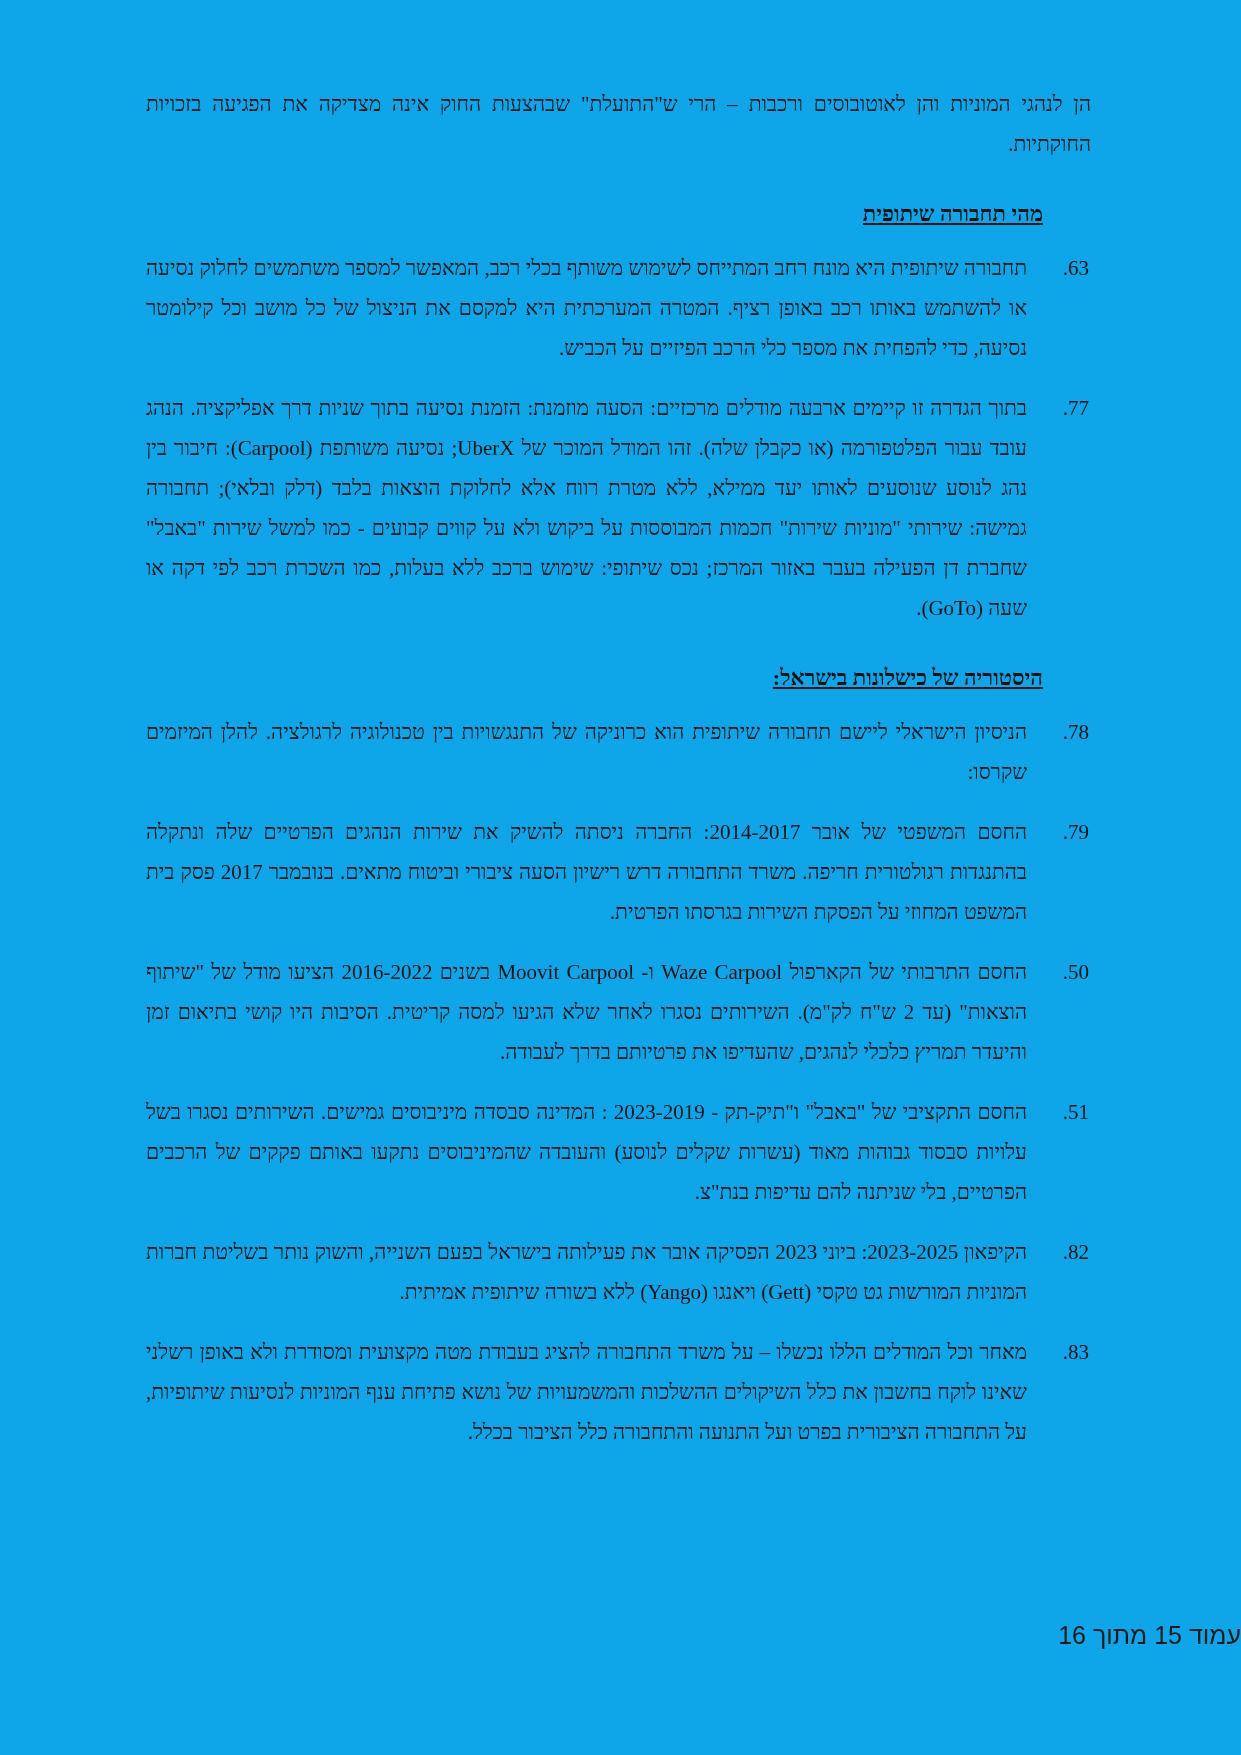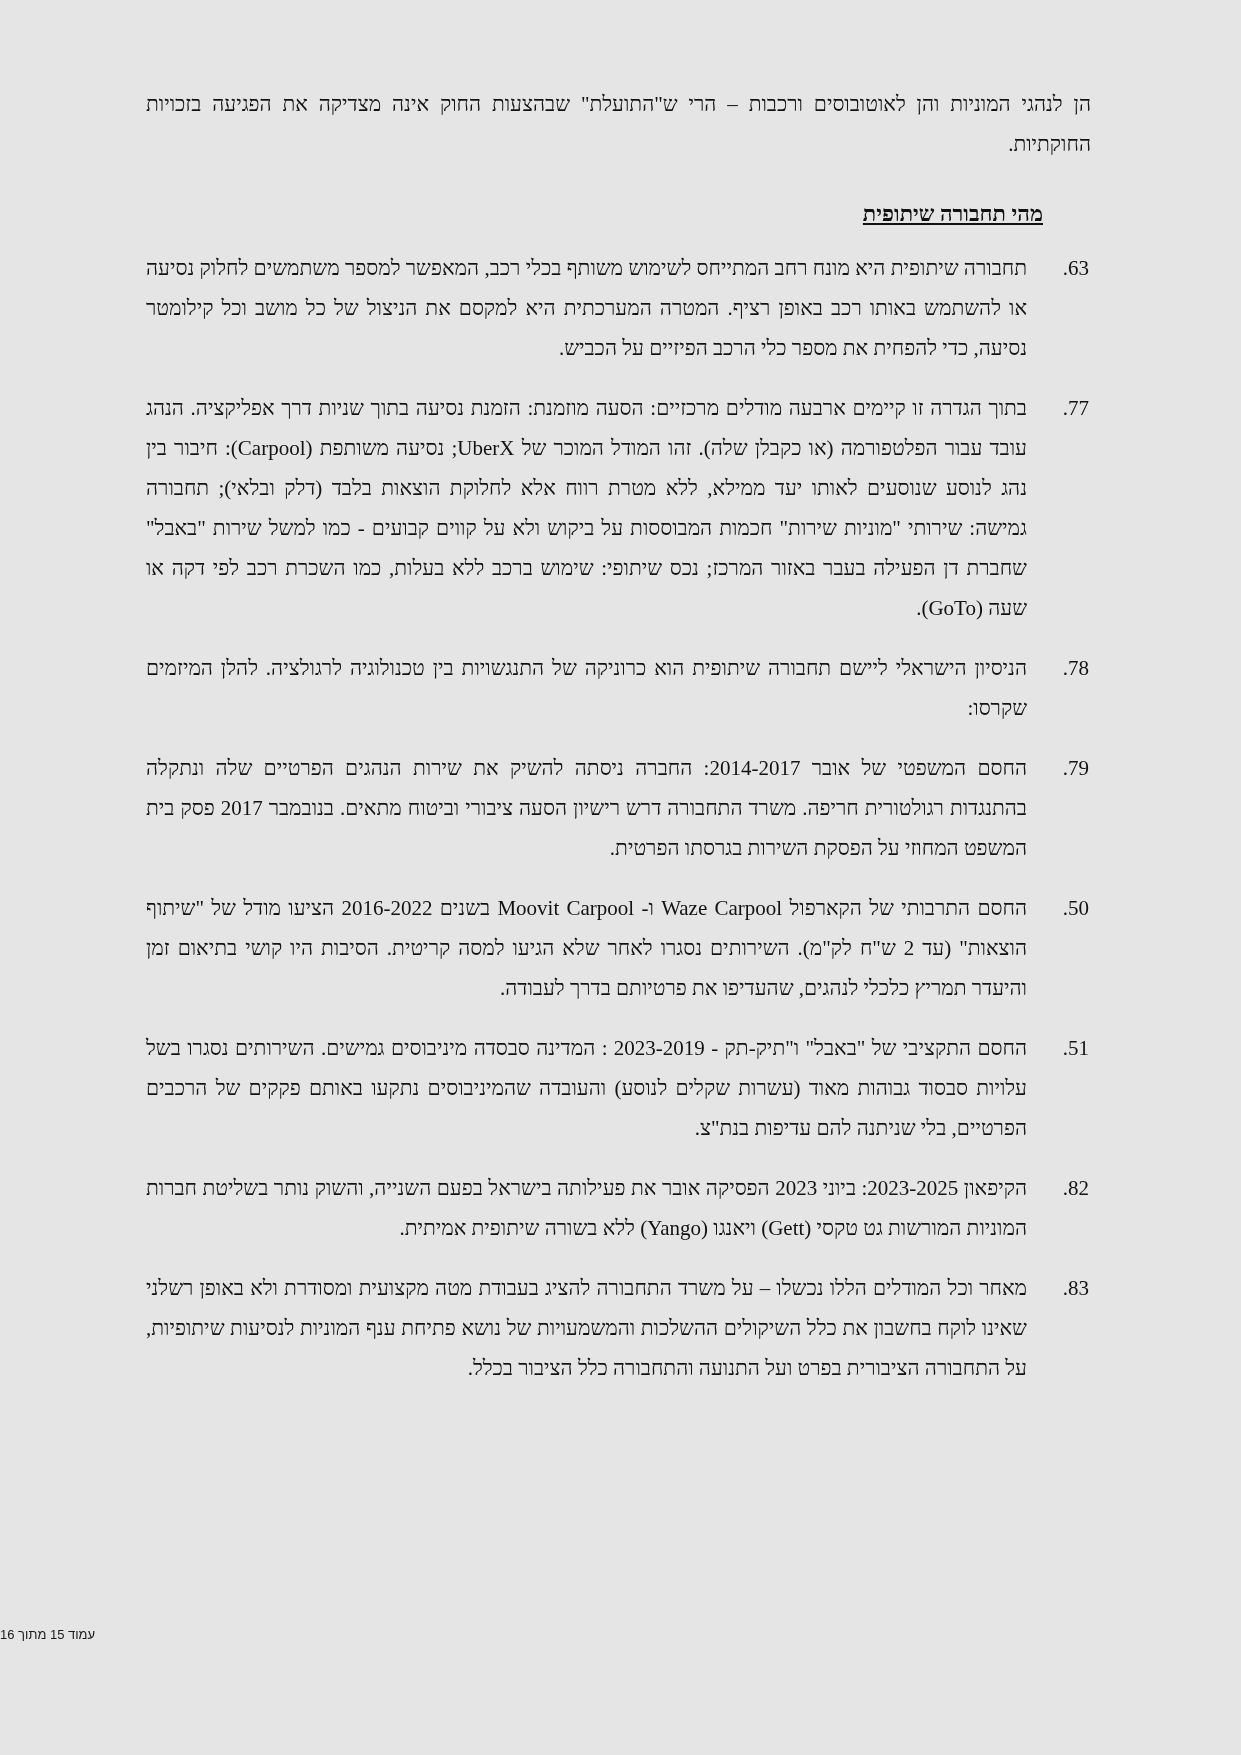--- a/index.html
+++ b/index.html
@@ -1,57 +1,58 @@
 <!DOCTYPE html>
 <html lang="he"><head>
 <meta charset="utf-8">
 <style>
   html,body{margin:0;padding:0;}
   body{
     width:1241px;height:1755px;position:relative;background:#ffffff;color:#121212;
     font-family:"Liberation Serif","DejaVu Sans",serif;overflow:hidden;
   }
-  .page{position:absolute;inset:0;background:#e5e5e5;}
+  .page{position:absolute;inset:0;background:#0ea5e9;}
   .content{
     position:absolute;top:84px;right:150px;width:945px;direction:rtl;
   }
   p.body{
     font-size:21px;line-height:40px;margin:0;text-align:justify;text-justify:inter-word;
   }
   .intro{margin:0 64px 26px 0;}
   .heading{
     font-size:22px;line-height:40px;font-weight:bold;text-decoration:underline;
     text-align:right;margin:30px 48px 14px 0;
   }
   .item{position:relative;padding-right:64px;margin:0 0 20px 0;}
   .item .num{
     position:absolute;right:2px;top:0;font-size:21px;line-height:40px;
   }
   .b{font-weight:normal;}
   .footer{
-    position:absolute;top:1620px;left:0;width:100%;text-align:left;direction:rtl;
-    font-family:"Liberation Sans","DejaVu Sans",sans-serif;font-size:13px;line-height:30px;color:#1a1a1a;
+    position:absolute;top:1620px;left:0;width:100%;text-align:right;direction:rtl;
+    font-family:"Liberation Sans","DejaVu Sans",sans-serif;font-size:25px;line-height:30px;color:#1a1a1a;
   }
 </style>
 </head>
 <body>
 
 <div class="page">
   <div class="content">
     <p class="body intro"><span>הן לנהגי המוניות והן לאוטובוסים ורכבות – הרי ש"התועלת" שבהצעות החוק אינה מצדיקה את הפגיעה בזכויות החוקתיות.</span></p>
     <div>
         <h2 class="heading">מהי תחבורה שיתופית</h2>
         <div class="item">
           <span class="num">63.</span>
           <p class="body"><span>תחבורה שיתופית היא מונח רחב המתייחס לשימוש משותף בכלי רכב, המאפשר למספר משתמשים לחלוק נסיעה או להשתמש באותו רכב באופן רציף. המטרה המערכתית היא למקסם את הניצול של כל מושב וכל קילומטר נסיעה, כדי להפחית את מספר כלי הרכב הפיזיים על הכביש.</span></p>
         </div>
         <div class="item">
           <span class="num">77.</span>
           <p class="body"><span>בתוך הגדרה זו קיימים ארבעה מודלים מרכזיים: </span><span class="b">הסעה מוזמנת:</span><span> הזמנת נסיעה בתוך שניות דרך אפליקציה. הנהג עובד עבור הפלטפורמה (או כקבלן שלה). זהו המודל המוכר של UberX; </span><span class="b">נסיעה משותפת (Carpool):</span><span> חיבור בין נהג לנוסע שנוסעים לאותו יעד ממילא, ללא מטרת רווח אלא לחלוקת הוצאות בלבד (דלק ובלאי); </span><span class="b">תחבורה גמישה:</span><span> שירותי "מוניות שירות" חכמות המבוססות על ביקוש ולא על קווים קבועים - כמו למשל שירות "באבל" שחברת דן הפעילה בעבר באזור המרכז; </span><span class="b">נכס שיתופי:</span><span> שימוש ברכב ללא בעלות, כמו השכרת רכב לפי דקה או שעה (GoTo).</span></p>
         </div>
+        <h2 class="heading">היסטוריה של כישלונות בישראל:</h2>
         <div class="item">
           <span class="num">78.</span>
           <p class="body"><span>הניסיון הישראלי ליישם תחבורה שיתופית הוא כרוניקה של התנגשויות בין טכנולוגיה לרגולציה. להלן המיזמים שקרסו:</span></p>
         </div>
         <div class="item">
           <span class="num">79.</span>
           <p class="body"><span class="b">החסם המשפטי של אובר 2014-2017:</span><span> החברה ניסתה להשיק את שירות הנהגים הפרטיים שלה ונתקלה בהתנגדות רגולטורית חריפה. משרד התחבורה דרש רישיון הסעה ציבורי וביטוח מתאים. בנובמבר 2017 פסק בית המשפט המחוזי על הפסקת השירות בגרסתו הפרטית.</span></p>
         </div>
         <div class="item">
           <span class="num">50.</span>

